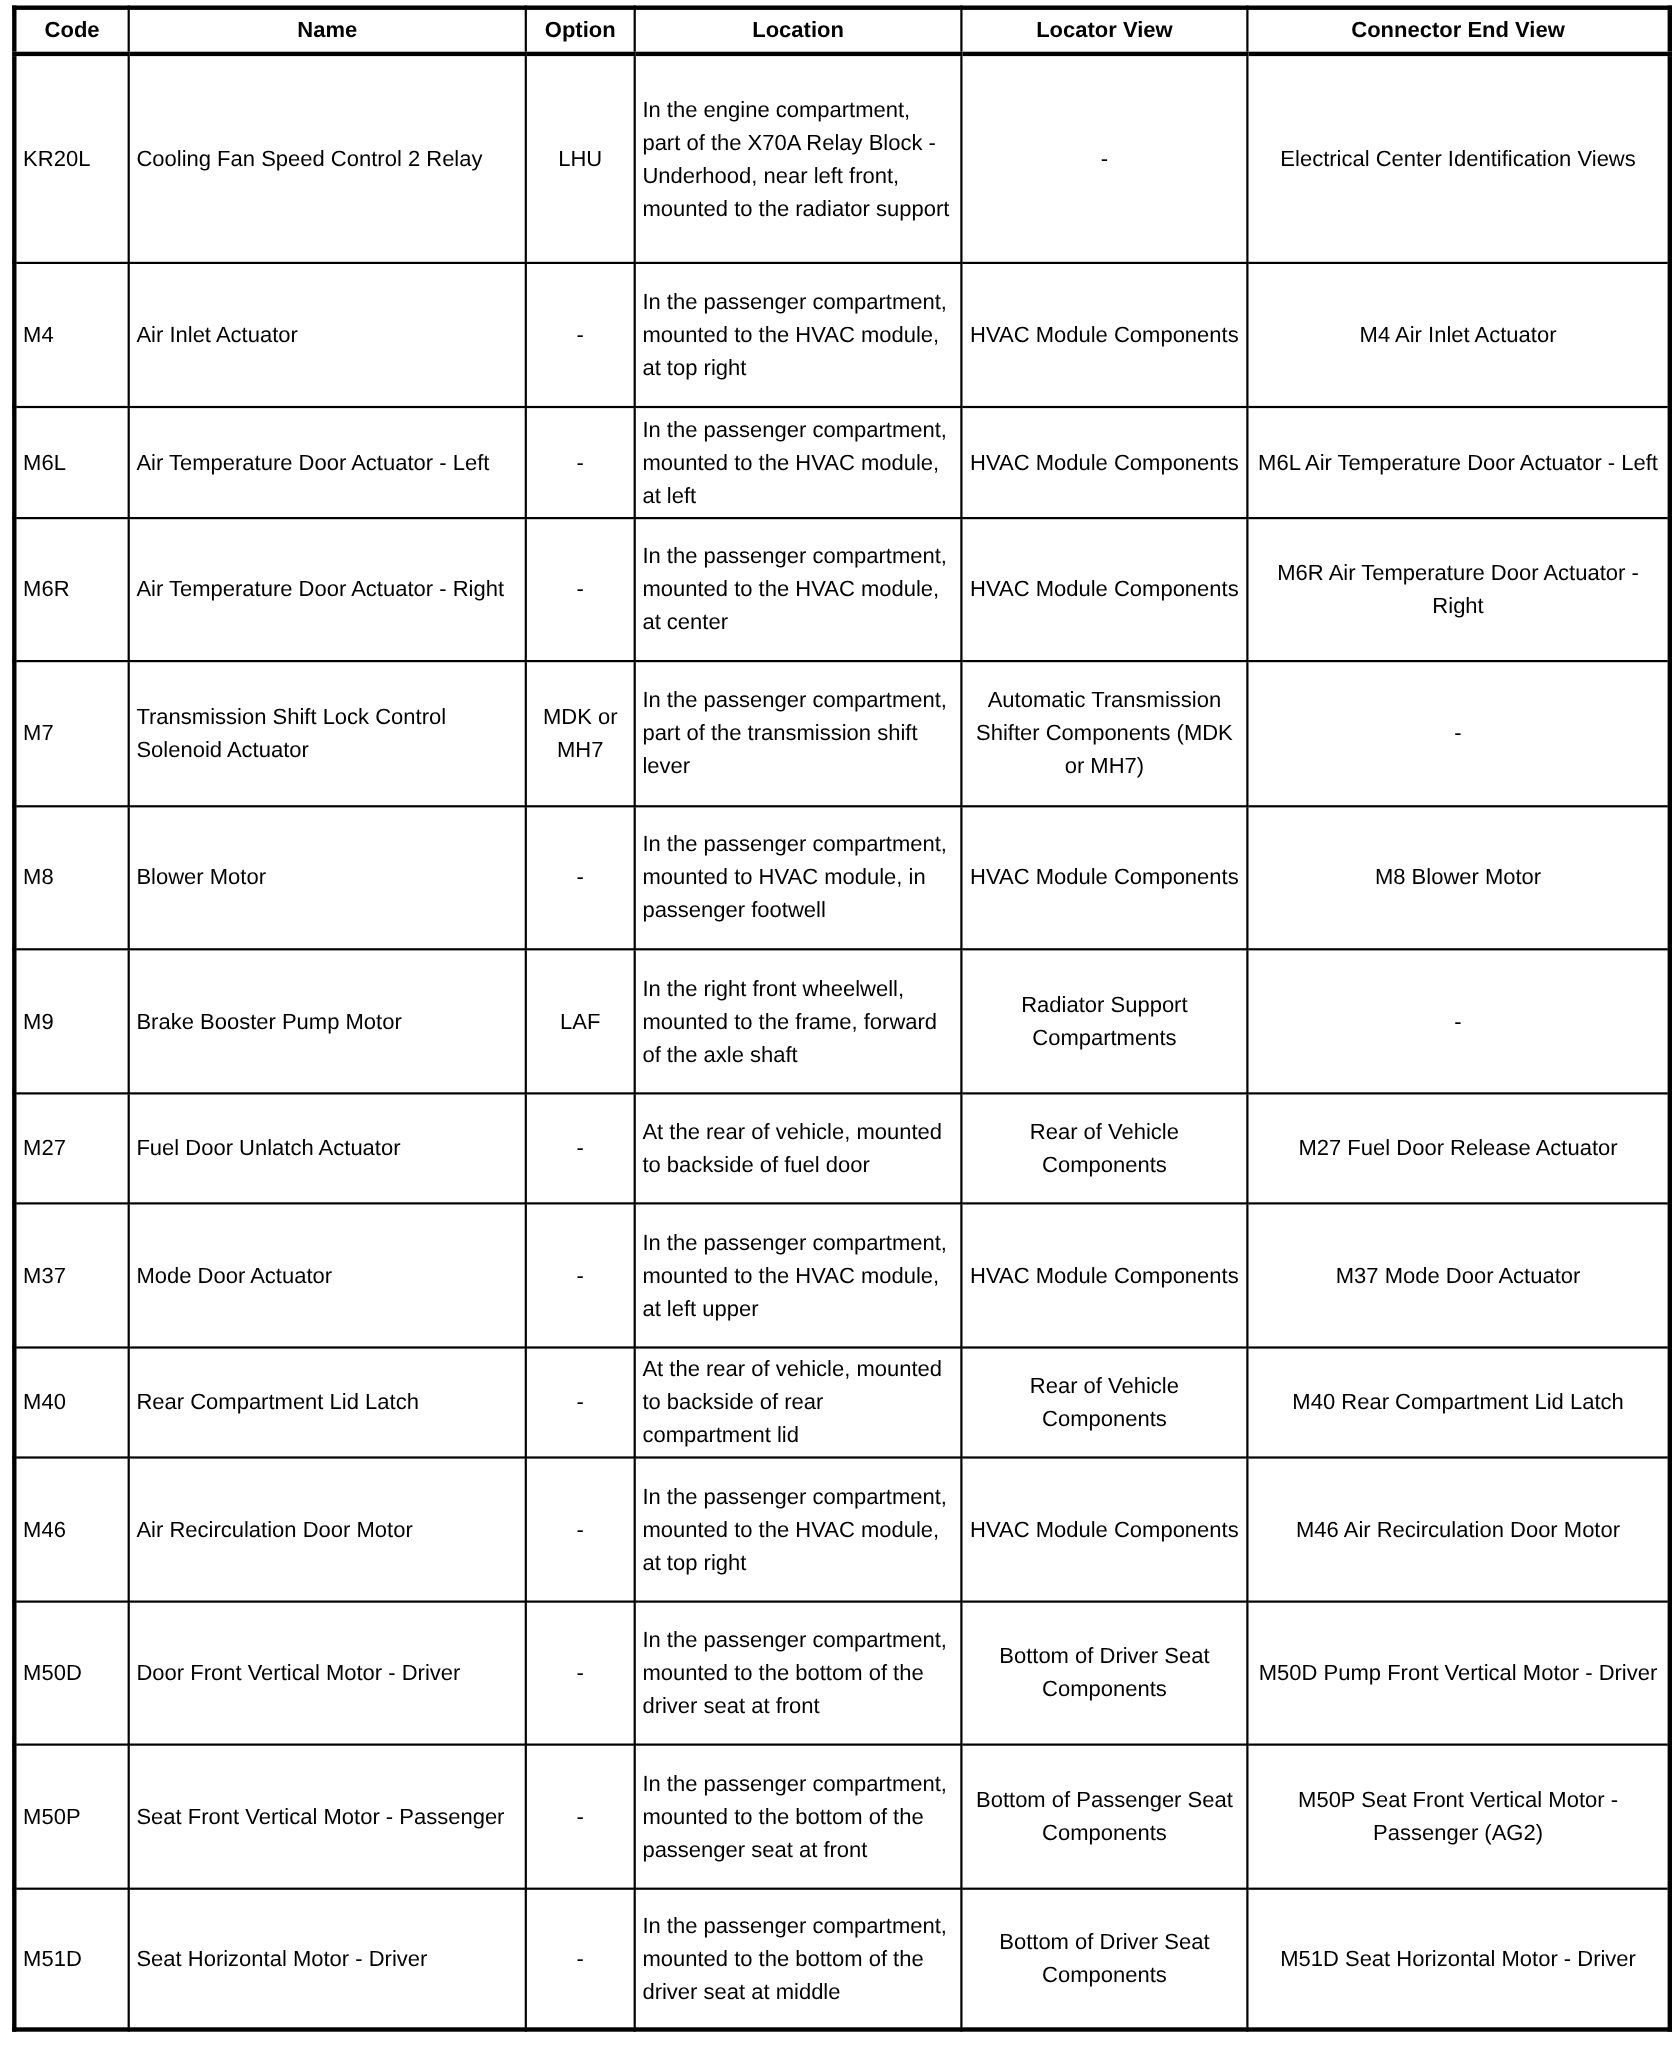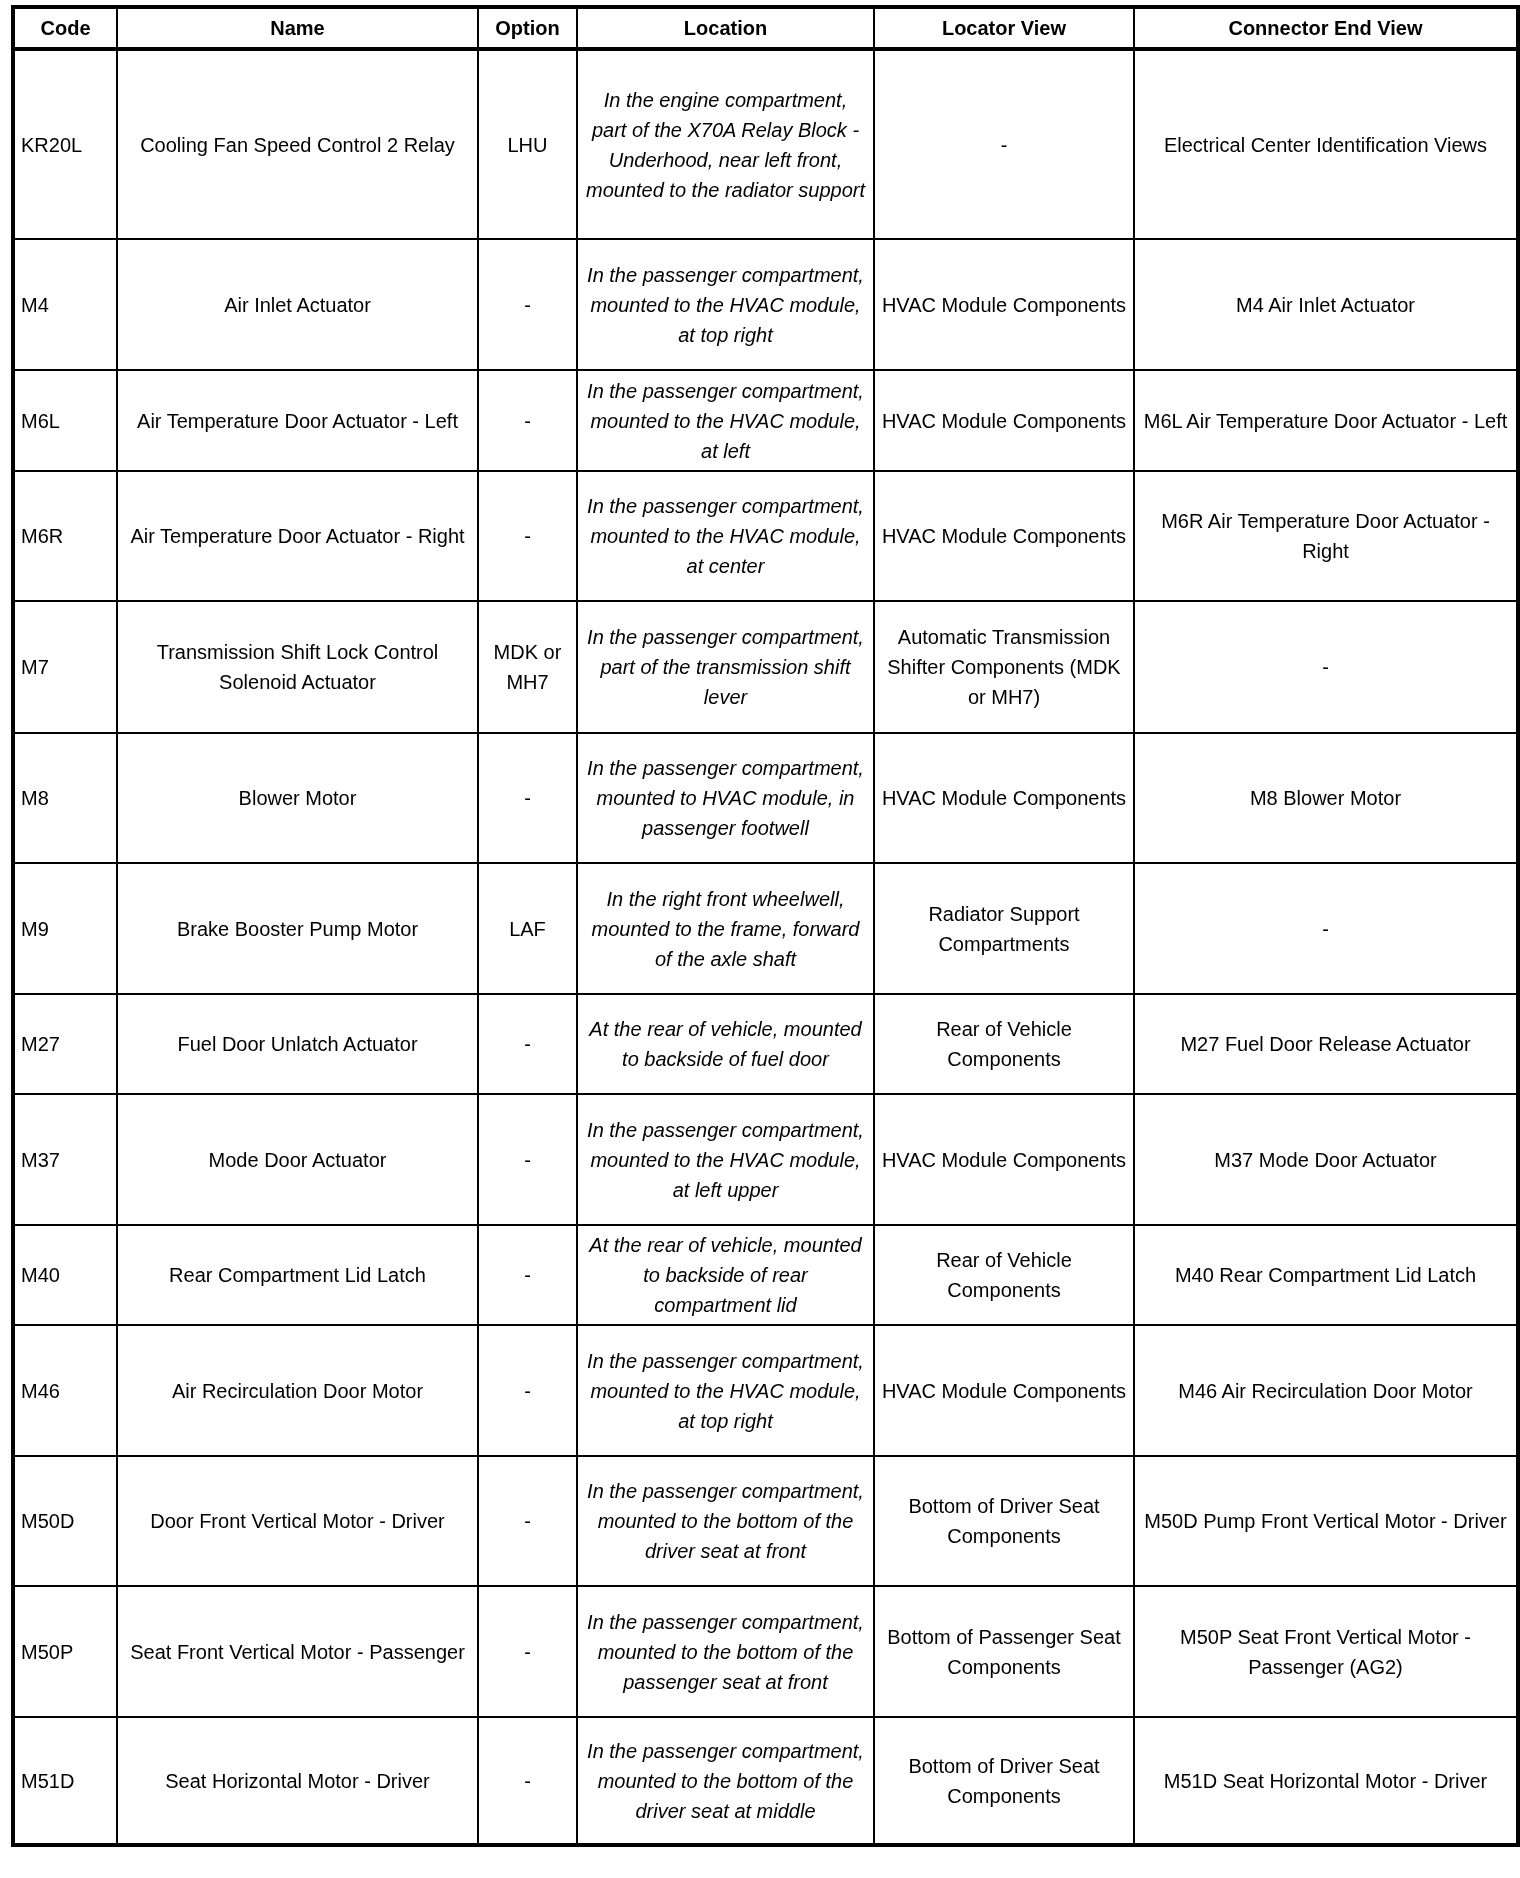--- a/index.html
+++ b/index.html
@@ -22,23 +22,23 @@
     word-wrap: break-word;
   }
   table.comp th {
     font-weight: bold;
     text-align: center;
     height: 38px;
     border-bottom: 4px solid #000;
     padding: 0 4px;
   }
   td.c-code { text-align: left; padding: 0 2px; }
-  td.c-name { text-align: center; margin-left: 18px; }
+  td.c-name { text-align: left; margin-left: 18px; }
   td.c-opt  { text-align: center; padding: 0 2px; }
-  td.c-loc  { text-align: center; padding: 0 5px; font-style: italic; }
+  td.c-loc  { text-align: left; padding: 0 5px; }
   td.c-locv { text-align: center; padding: 0 2px; }
   td.c-conn { text-align: center; padding: 0 4px; }
 </style>
 </head>
 <body>
 
 <table class="comp">
   <colgroup>
     <col style="width:104px">
     <col style="width:361px">

